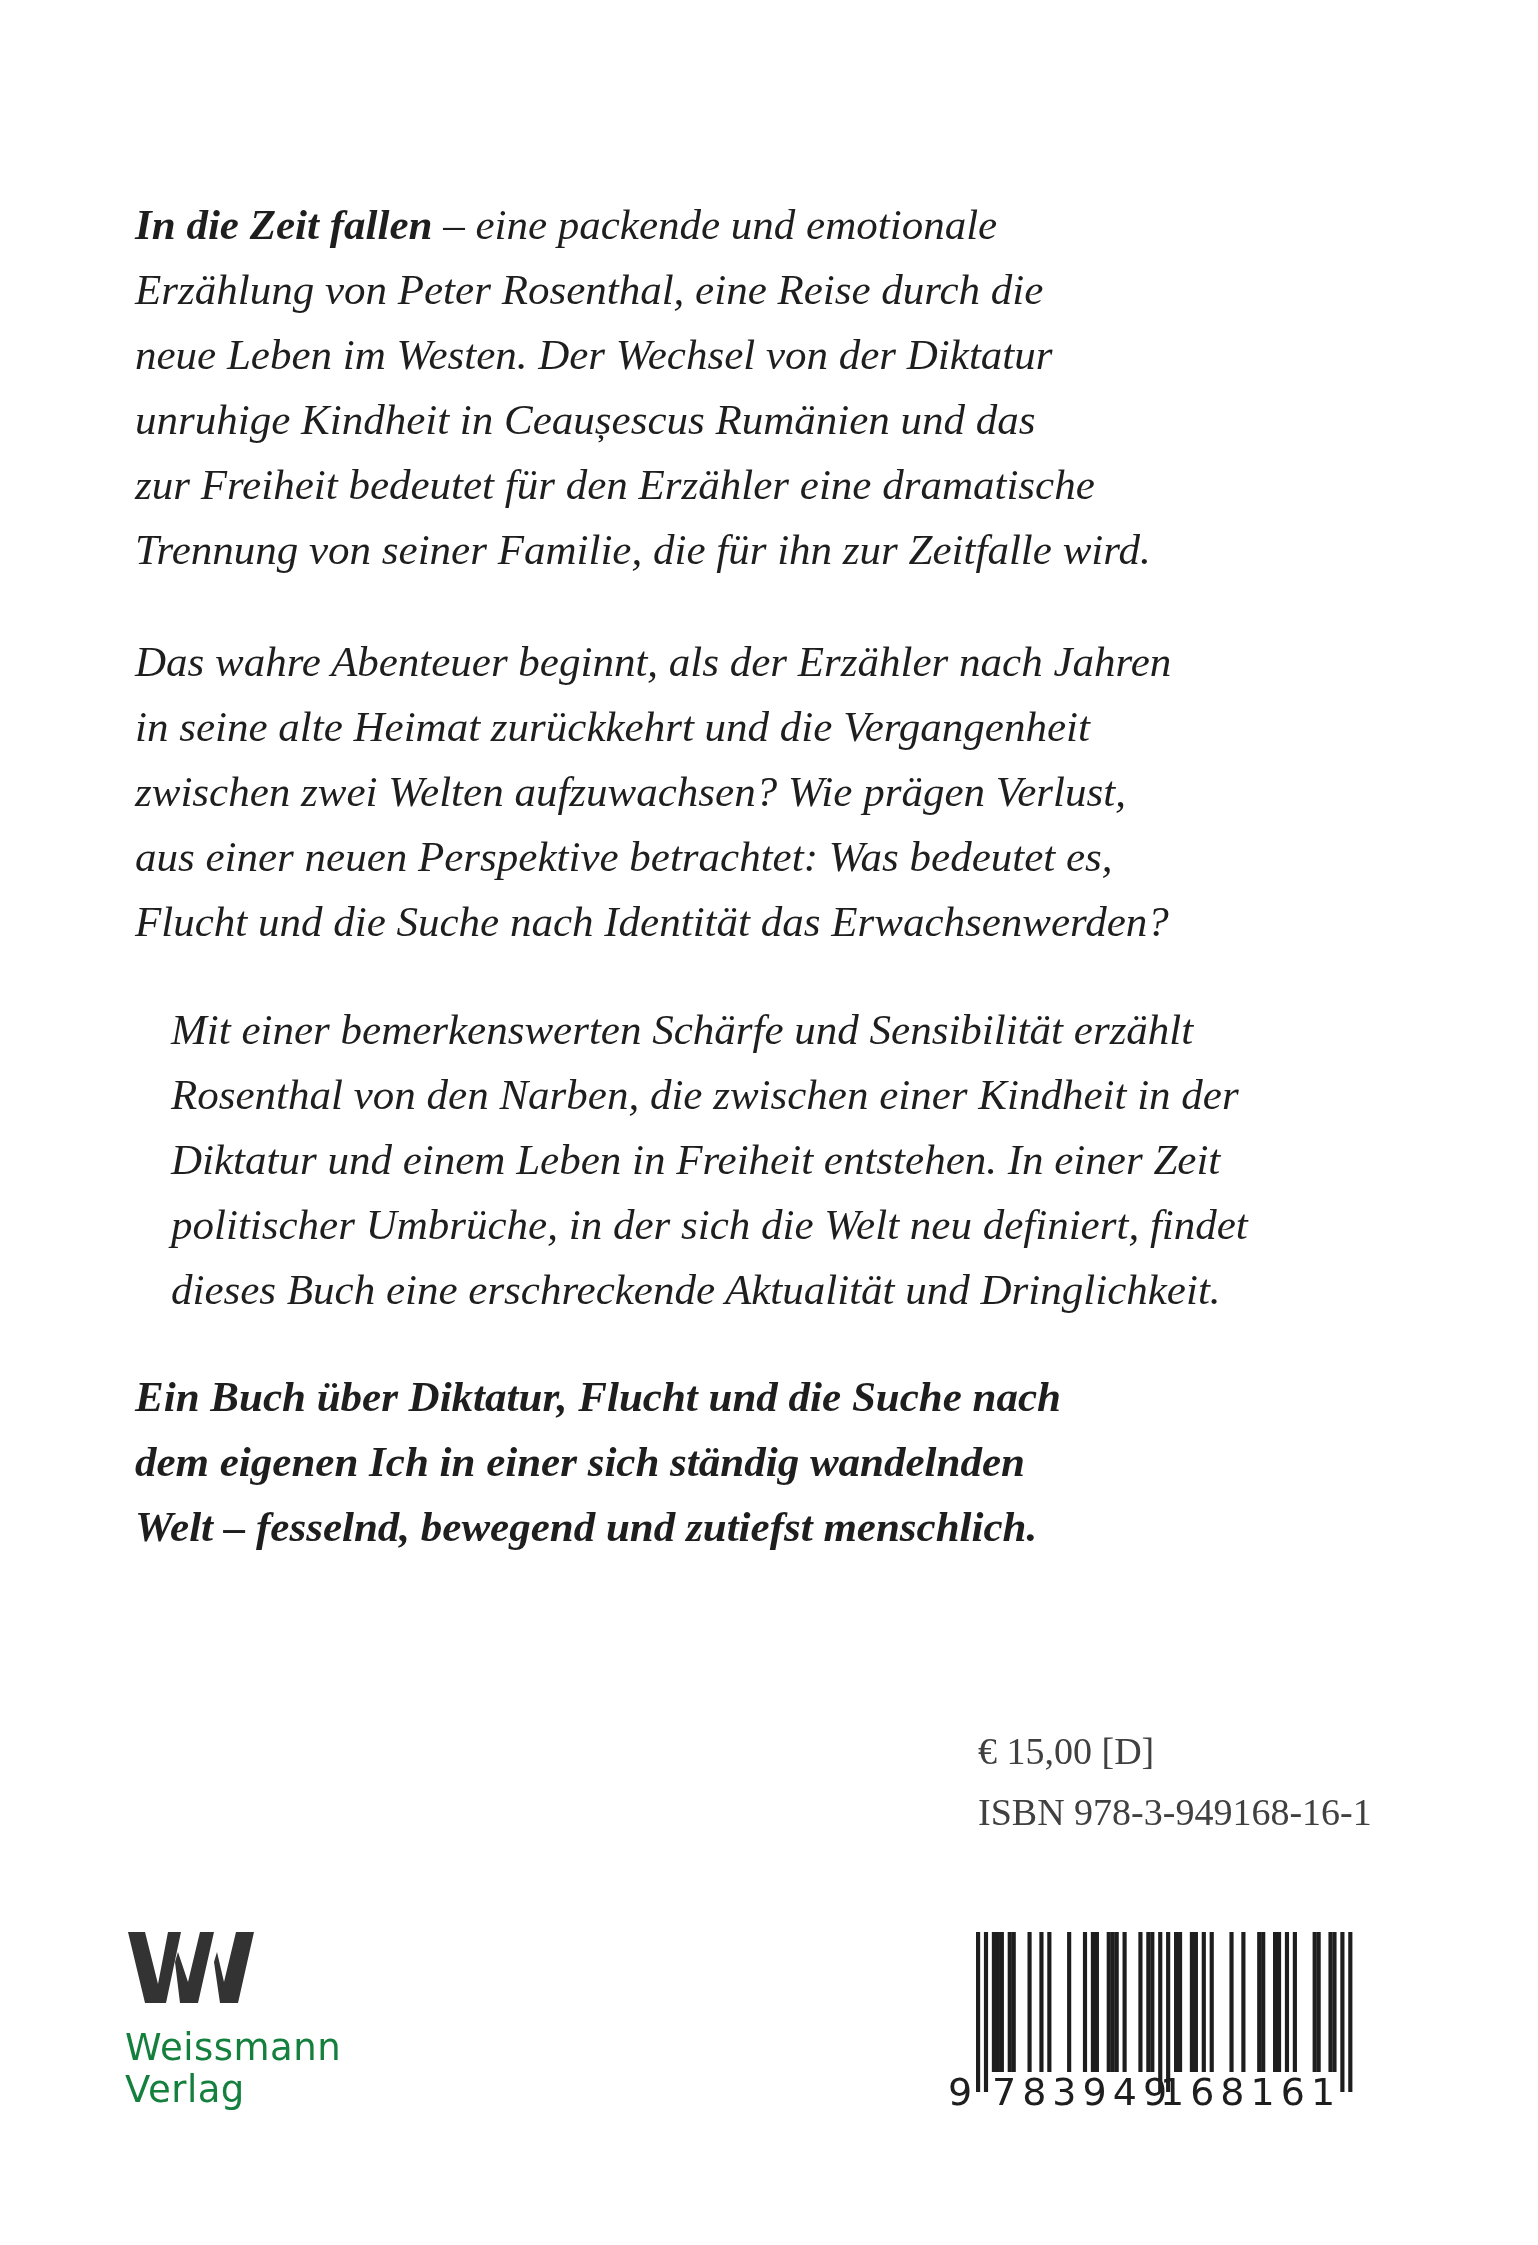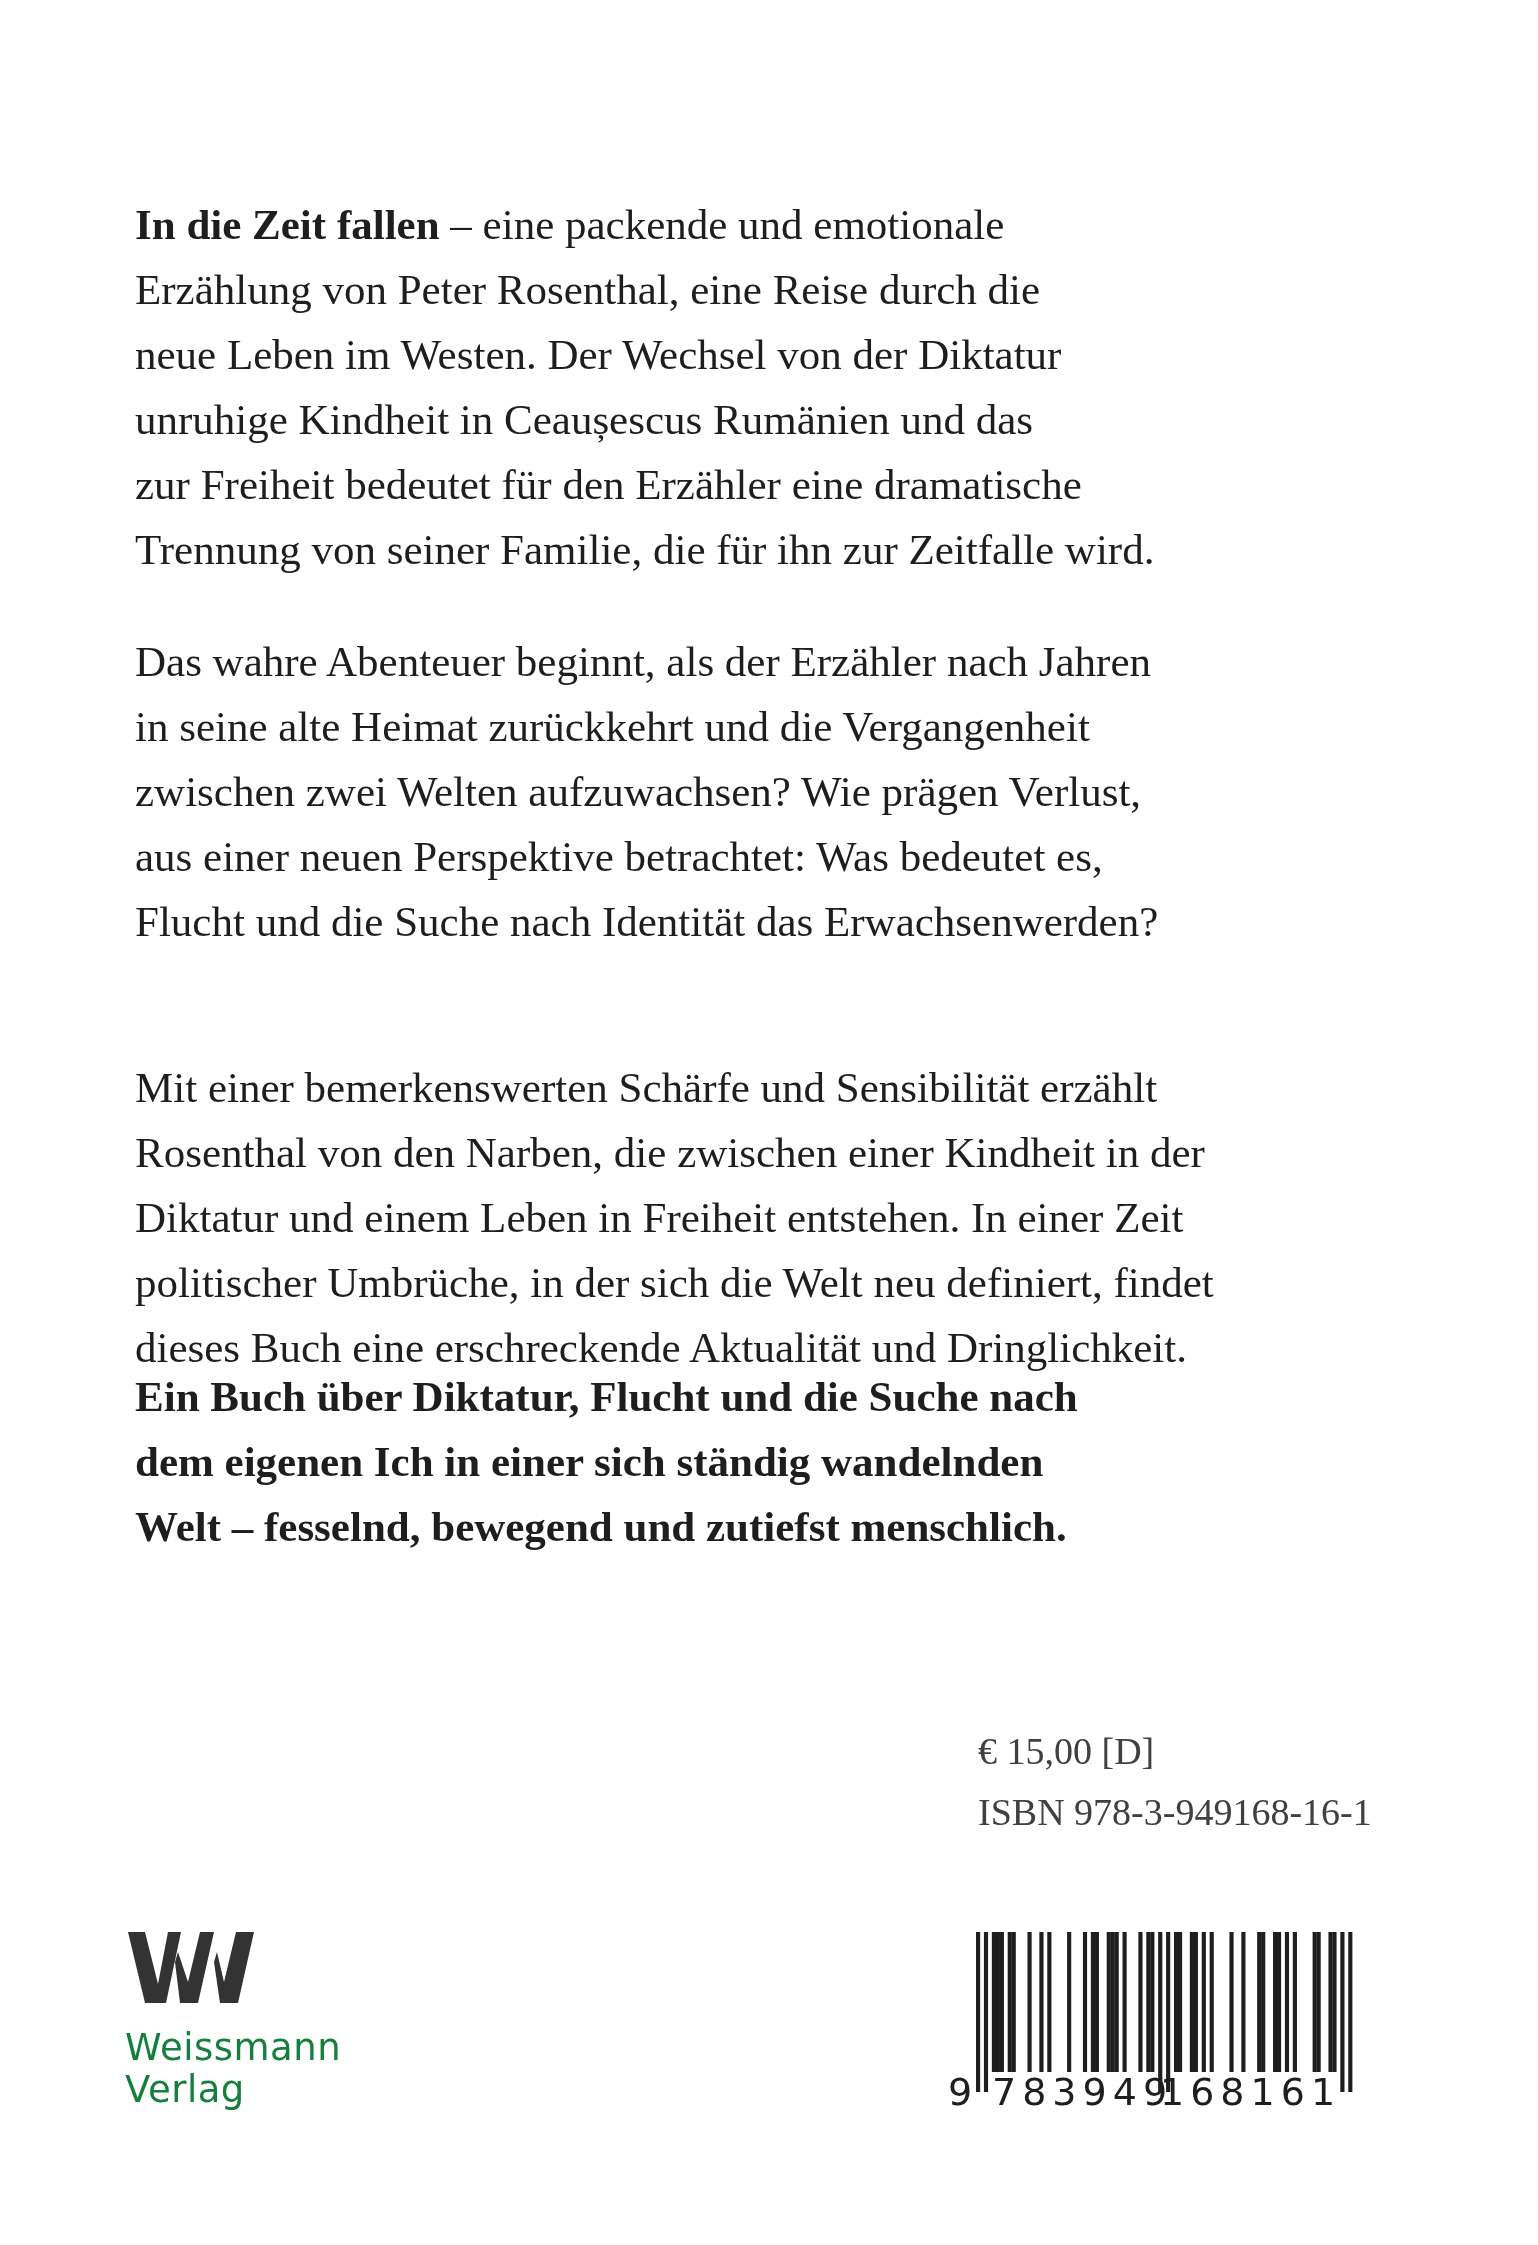--- a/index.html
+++ b/index.html
@@ -21,21 +21,21 @@
       top: 0;
       width: 1300px;
     }
     .para {
       position: absolute;
       left: 0;
       font-size: 43px;
       line-height: 65px;
       white-space: nowrap;
     }
-    .para .line { display: block; height: 65px; }
+    .para .line { display: block; height: 65px; font-style: italic; }
     .para b { font-weight: bold; }
     .para.bold { font-weight: bold; }
 
     .price-block {
       position: absolute;
       left: 978px;
       top: 1721px;
       font-size: 38px;
       line-height: 61px;
       white-space: nowrap;
@@ -86,21 +86,21 @@
   </div>
 
   <div class="para" style="top:629px;">
     <span class="line">Das wahre Abenteuer beginnt, als der Erzähler nach Jahren</span>
     <span class="line">in seine alte Heimat zurückkehrt und die Vergangenheit</span>
     <span class="line">zwischen zwei Welten aufzuwachsen? Wie prägen Verlust,</span>
     <span class="line">aus einer neuen Perspektive betrachtet: Was bedeutet es,</span>
     <span class="line">Flucht und die Suche nach Identität das Erwachsenwerden?</span>
   </div>
 
-  <div class="para" style="top:1055px;">
+  <div class="para" style="top:997px;margin-left:36px;">
     <span class="line">Mit einer bemerkenswerten Schärfe und Sensibilität erzählt</span>
     <span class="line">Rosenthal von den Narben, die zwischen einer Kindheit in der</span>
     <span class="line">Diktatur und einem Leben in Freiheit entstehen. In einer Zeit</span>
     <span class="line">politischer Umbrüche, in der sich die Welt neu definiert, findet</span>
     <span class="line">dieses Buch eine erschreckende Aktualität und Dringlichkeit.</span>
   </div>
 
   <div class="para bold" style="top:1364px;">
     <span class="line">Ein Buch über Diktatur, Flucht und die Suche nach</span>
     <span class="line">dem eigenen Ich in einer sich ständig wandelnden</span>

